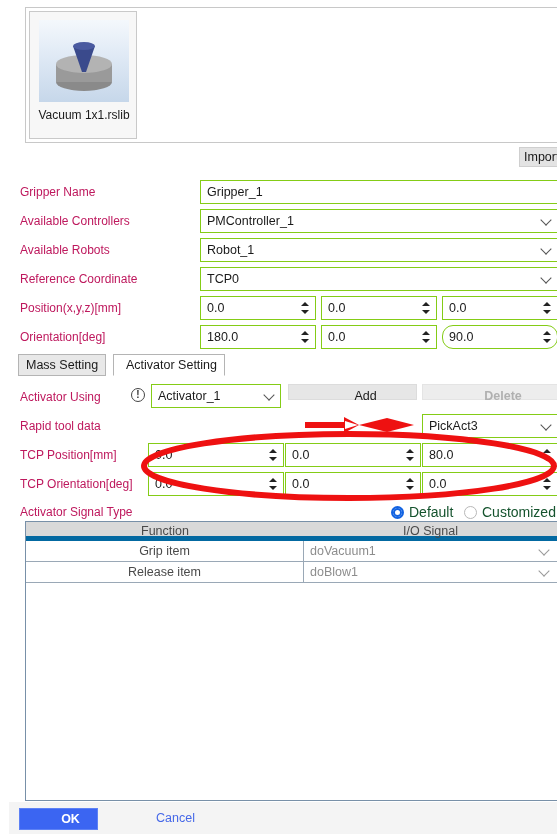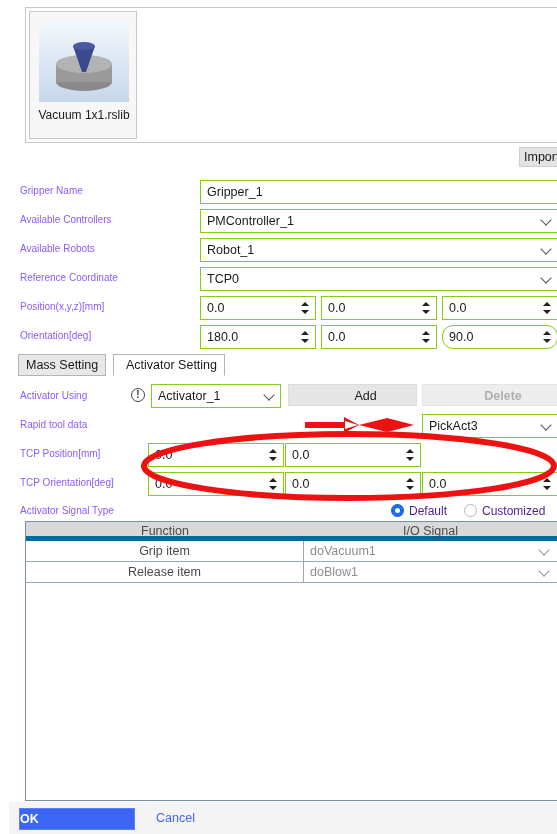--- a/index.html
+++ b/index.html
@@ -65,22 +65,22 @@
     text-align: left;
     padding-left: 4px;
     line-height: 18px;
     white-space: nowrap;
     overflow: hidden;
   }
 
   
   .lbl {
     position: absolute;
-    font-size: 10px;
-    color: #8b5cf6;
+    font-size: 12px;
+    color: #be185d;
     white-space: nowrap;
   }
   .fld {
     position: absolute;
     box-sizing: border-box;
     border: 1px solid #84cc16;
     background: #ffffff;
     font-size: 12.5px;
     color: #1a1a1a;
     padding-left: 6px;
@@ -133,21 +133,21 @@
     color: #1a1a1a;
     white-space: nowrap;
   }
   .tab.inactive { background: #e8e8e8; }
   .tab.active   { background: #ffffff; border-bottom-color: #ffffff; }
 
   
   .btn {
     position: absolute;
     box-sizing: border-box;
-    height: 22px;
+    height: 16px;
     background: #e6e6e6;
     border: 1px solid #dcdcdc;
     font-size: 12.5px;
     line-height: 22px;
     text-align: center;
     color: #1a1a1a;
     padding-left: 26px;
   }
   .btn.disabled { background: #ededed; color: #b0b0b0; border-color: #e4e4e4; font-weight: bold; }
 
@@ -159,21 +159,21 @@
     border-radius: 50%;
     box-sizing: border-box;
     font-size: 10px;
     line-height: 12px;
     text-align: center;
     color: #333;
     font-weight: bold;
   }
 
   
-  .radio-wrap { position: absolute; font-size: 12px; color: #4c1d95; white-space: nowrap; }
+  .radio-wrap { position: absolute; font-size: 14px; color: #14532d; white-space: nowrap; }
   .rb {
     display: inline-block;
     width: 13px; height: 13px;
     border-radius: 50%;
     box-sizing: border-box;
     vertical-align: -2px;
     margin-right: 5px;
   }
   .rb.on  { border: 2px solid #1263e2; background: #ffffff; box-shadow: inset 0 0 0 2px #1263e2; }
   .rb.off { border: 1.5px solid #b8b8b8; background: #ffffff; }
@@ -231,29 +231,30 @@
   
   .footer {
     position: absolute;
     left: 0; top: 802px;
     width: 557px; height: 32px;
     background: #f4f4f4;
   }
   .ok-btn {
     position: absolute;
     left: 10px; top: 6px;
-    width: 116px; height: 22px;
+    width: 79px; height: 22px;
     background: #3b65f2;
     border: 1px solid #5d81f5;
     box-sizing: border-box;
     color: #ffffff;
     font-size: 12.5px;
     font-weight: bold;
-    text-align: left;
+    text-align: center;
     line-height: 20px;
+    padding-left: 24px;
   }
   .cancel-link {
     position: absolute;
     left: 147px; top: 9px;
     font-size: 12.5px;
     color: #4668e8;
   }
 
   
   .annot { position: absolute; pointer-events: none; }
@@ -370,20 +371,27 @@
   <div class="lbl" style="left:11px; top:448px;">TCP Position[mm]</div>
   <div class="fld spin" style="left:139px; top:443px; width:136px;">
     <span>0.0</span>
     <span class="spinner">
         <i class="up"></i>
         <i class="down"></i>
       </span>
   </div>
   <div class="fld spin" style="left:276px; top:443px; width:136px;">
     <span>0.0</span>
+    <span class="spinner">
+        <i class="up"></i>
+        <i class="down"></i>
+      </span>
+  </div>
+  <div class="fld spin" style="left:413px; top:443px; width:136px;">
+    <span>80.0</span>
     <span class="spinner">
         <i class="up"></i>
         <i class="down"></i>
       </span>
   </div>
 
   <div class="lbl" style="left:11px; top:477px;">TCP Orientation[deg]</div>
   <div class="fld spin" style="left:139px; top:472px; width:136px;">
     <span>0.0</span>
     <span class="spinner">

